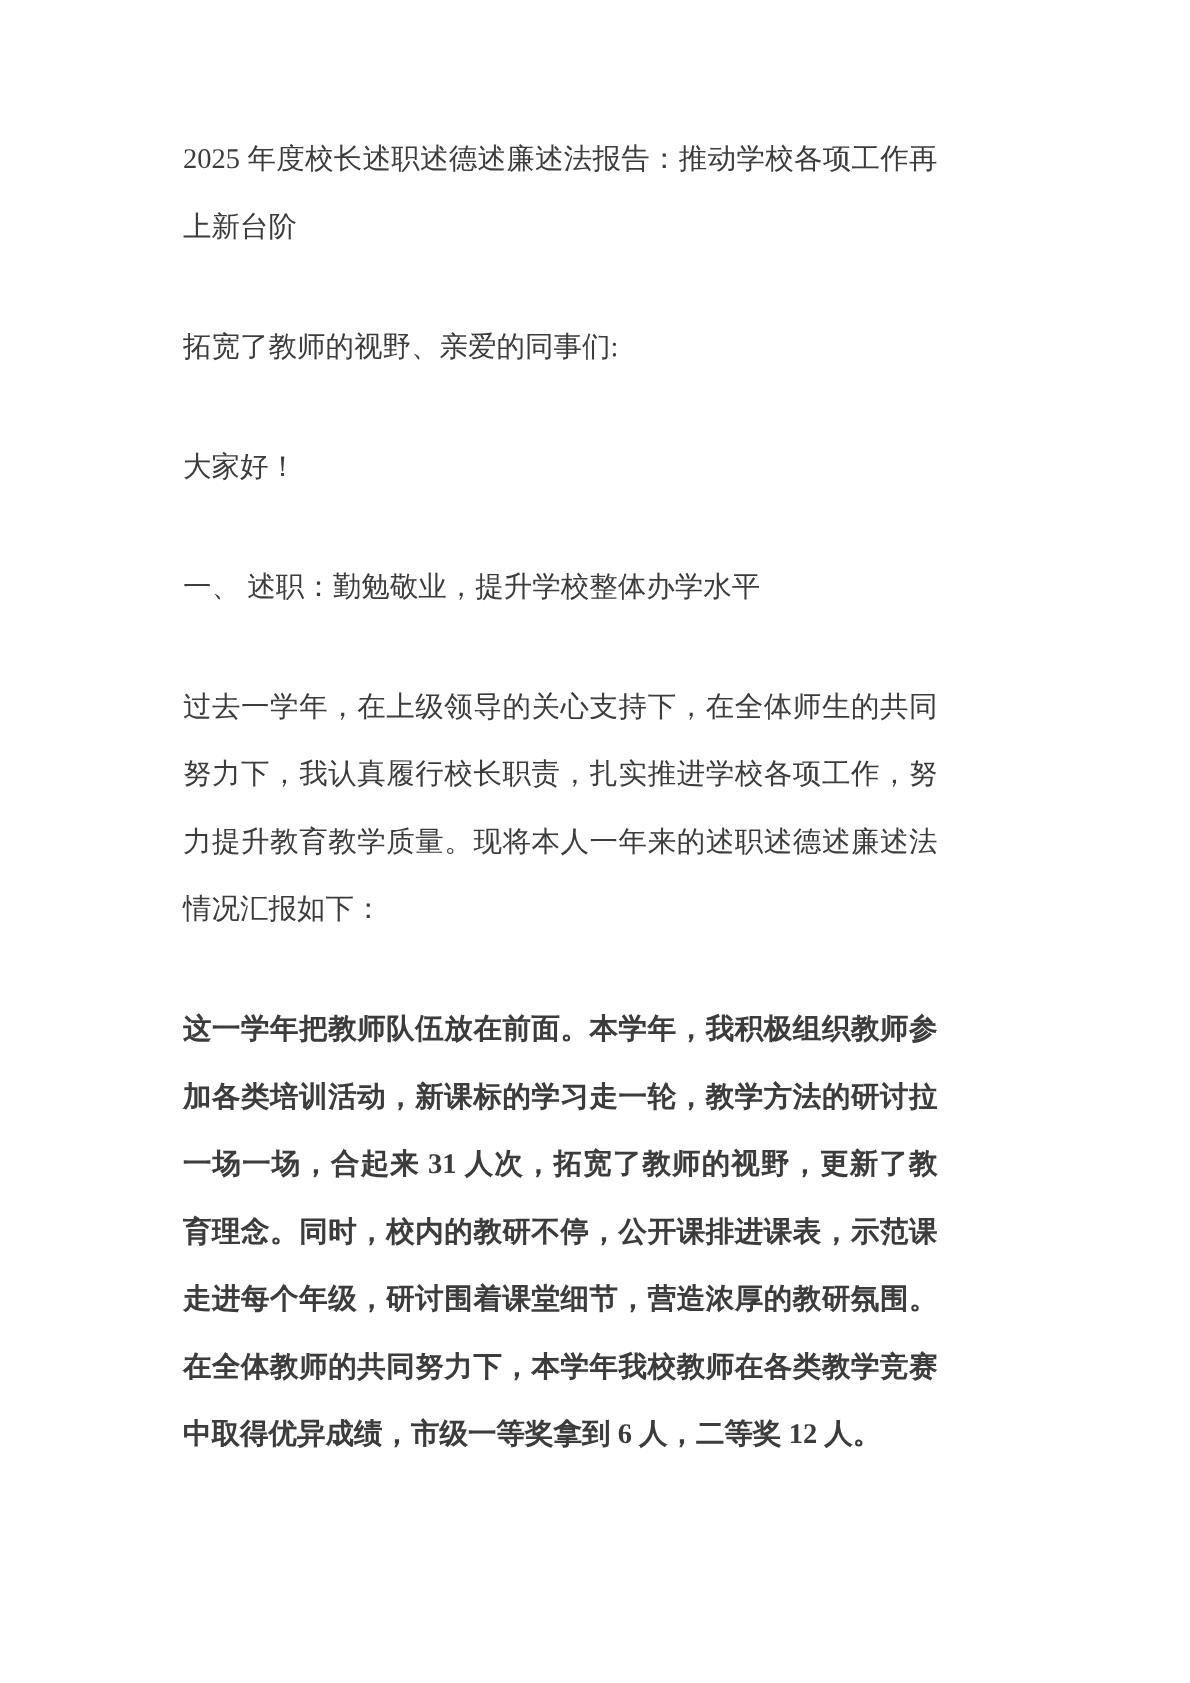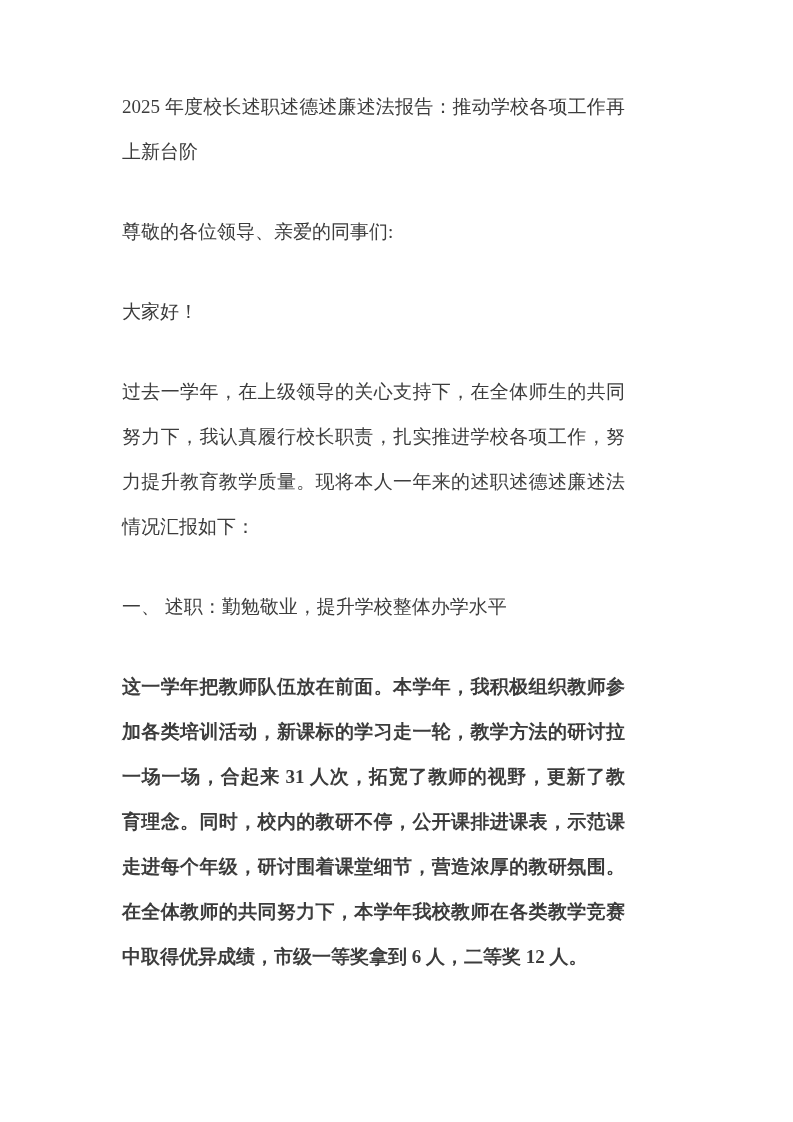--- a/index.html
+++ b/index.html
@@ -34,23 +34,23 @@
     margin-bottom: 0;
     font-weight: bold;
   }
 </style>
 </head>
 <body>
 
 <div class="page">
   <p class="para">2025 年度校长述职述德述廉述法报告：推动学校各项工作再上新台阶</p>
 
-  <p class="para">尊敬的各位领导、亲爱的同事们:</p>
+  <p class="para">拓宽了教师的视野、亲爱的同事们:</p>
 
   <p class="para">大家好！</p>
 
+  <p class="para">一、 述职：勤勉敬业，提升学校整体办学水平</p>
+
   <p class="para">过去一学年，在上级领导的关心支持下，在全体师生的共同努力下，我认真履行校长职责，扎实推进学校各项工作，努力提升教育教学质量。现将本人一年来的述职述德述廉述法情况汇报如下：</p>
-
-  <p class="para">一、 述职：勤勉敬业，提升学校整体办学水平</p>
 
 
   <p class="para">这一学年把教师队伍放在前面。本学年，我积极组织教师参加各类培训活动，新课标的学习走一轮，教学方法的研讨拉一场一场，合起来 31 人次，拓宽了教师的视野，更新了教育理念。同时，校内的教研不停，公开课排进课表，示范课走进每个年级，研讨围着课堂细节，营造浓厚的教研氛围。在全体教师的共同努力下，本学年我校教师在各类教学竞赛中取得优异成绩，市级一等奖拿到 6 人，二等奖 12 人。</p>
 </div>
 
 </body></html>

